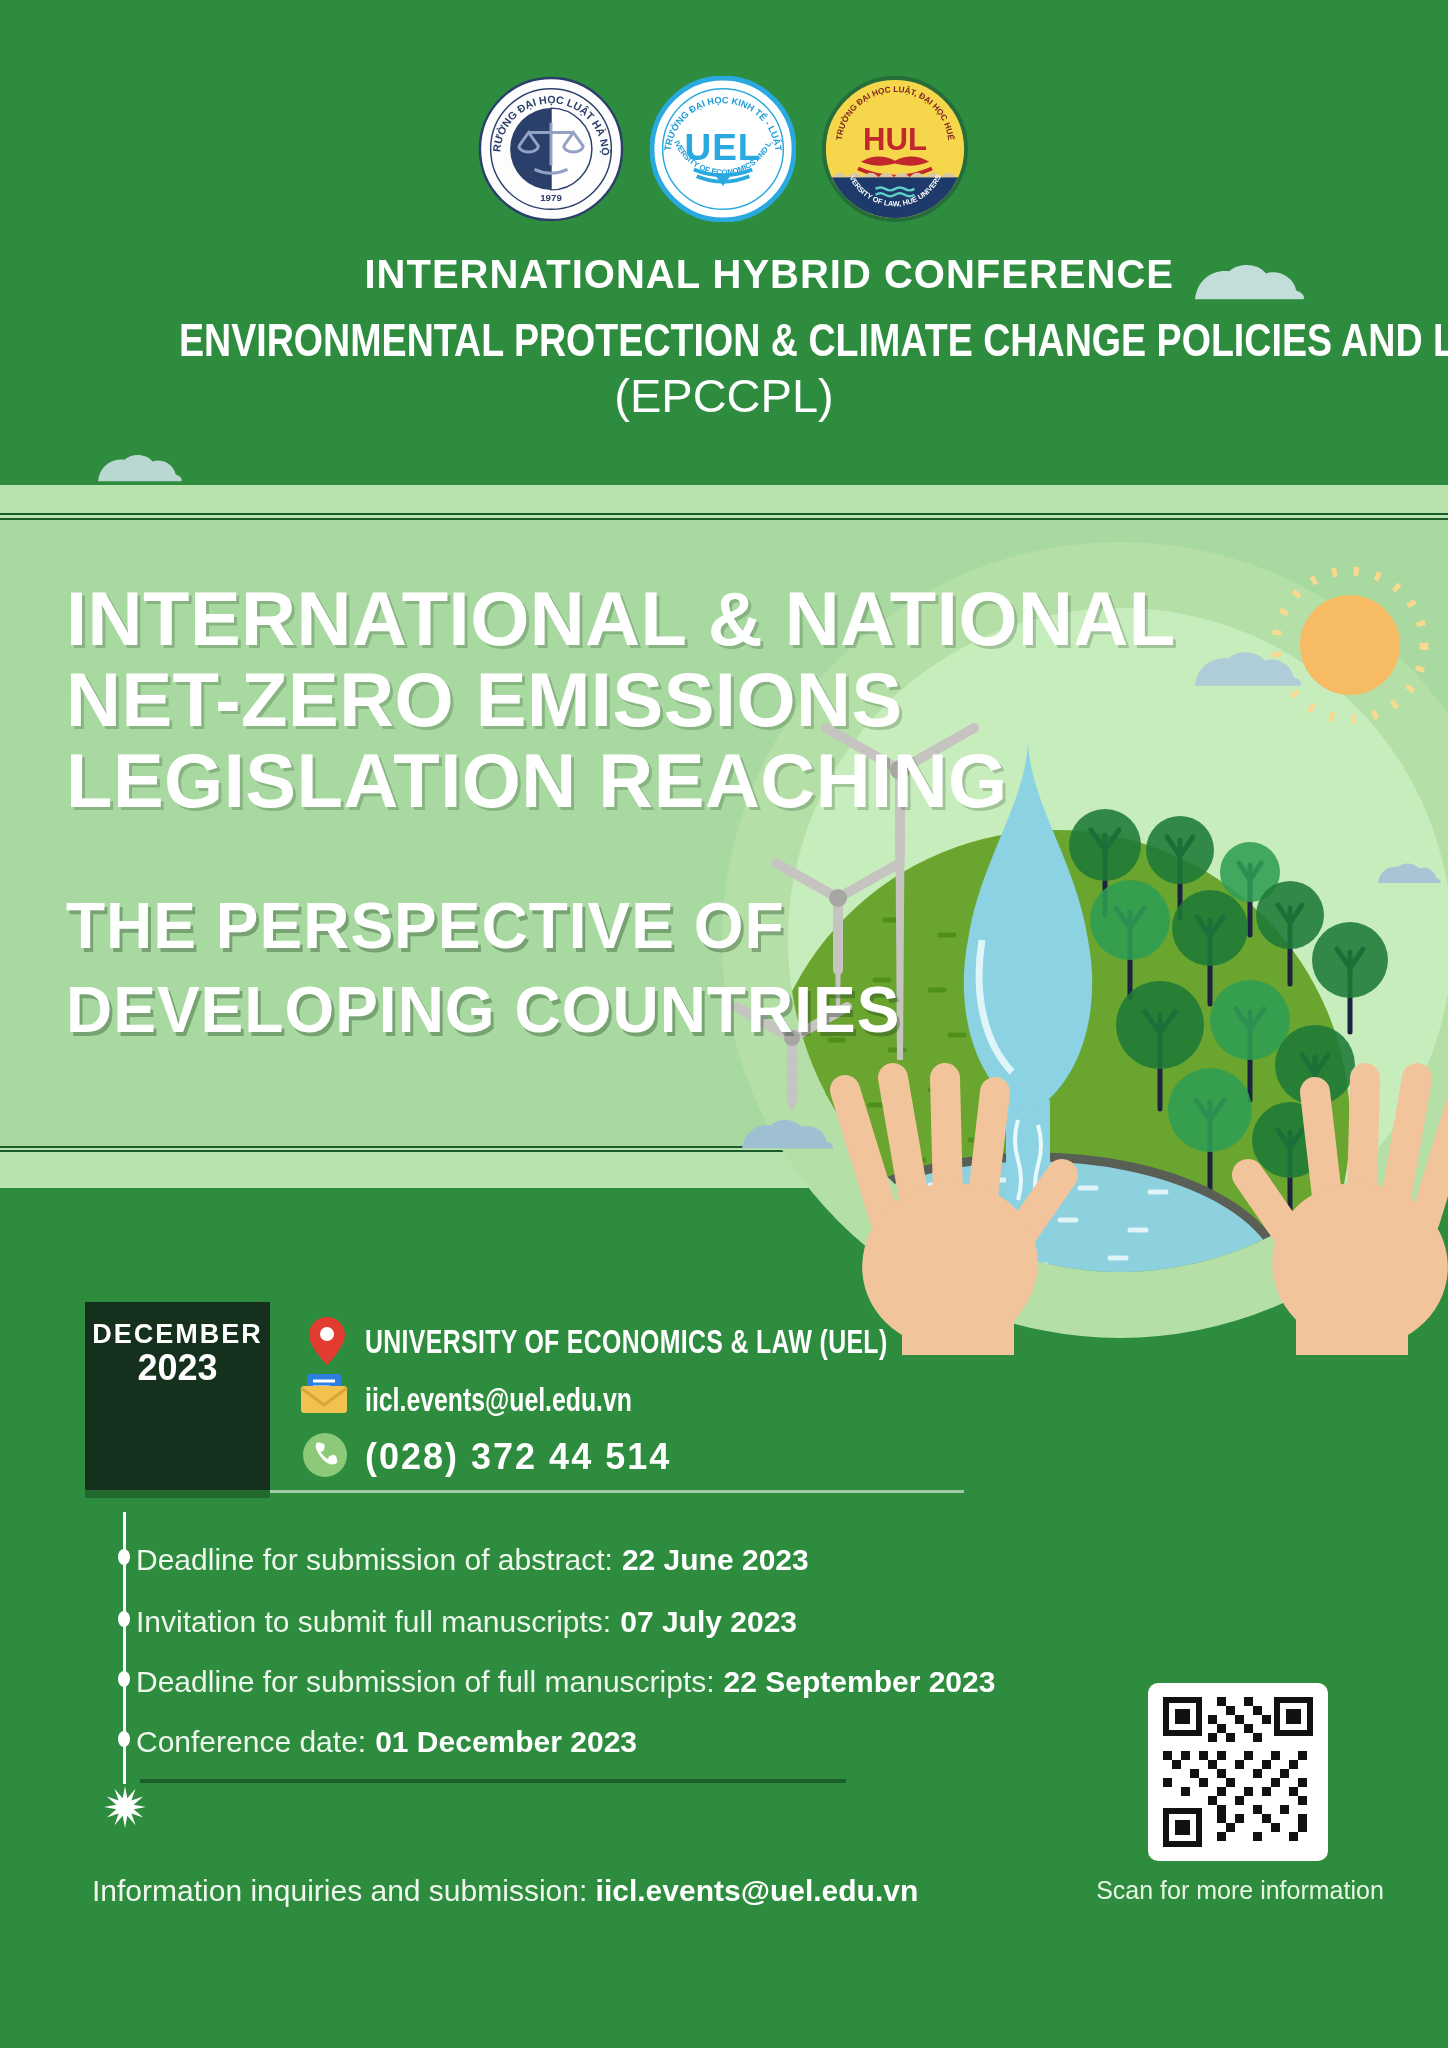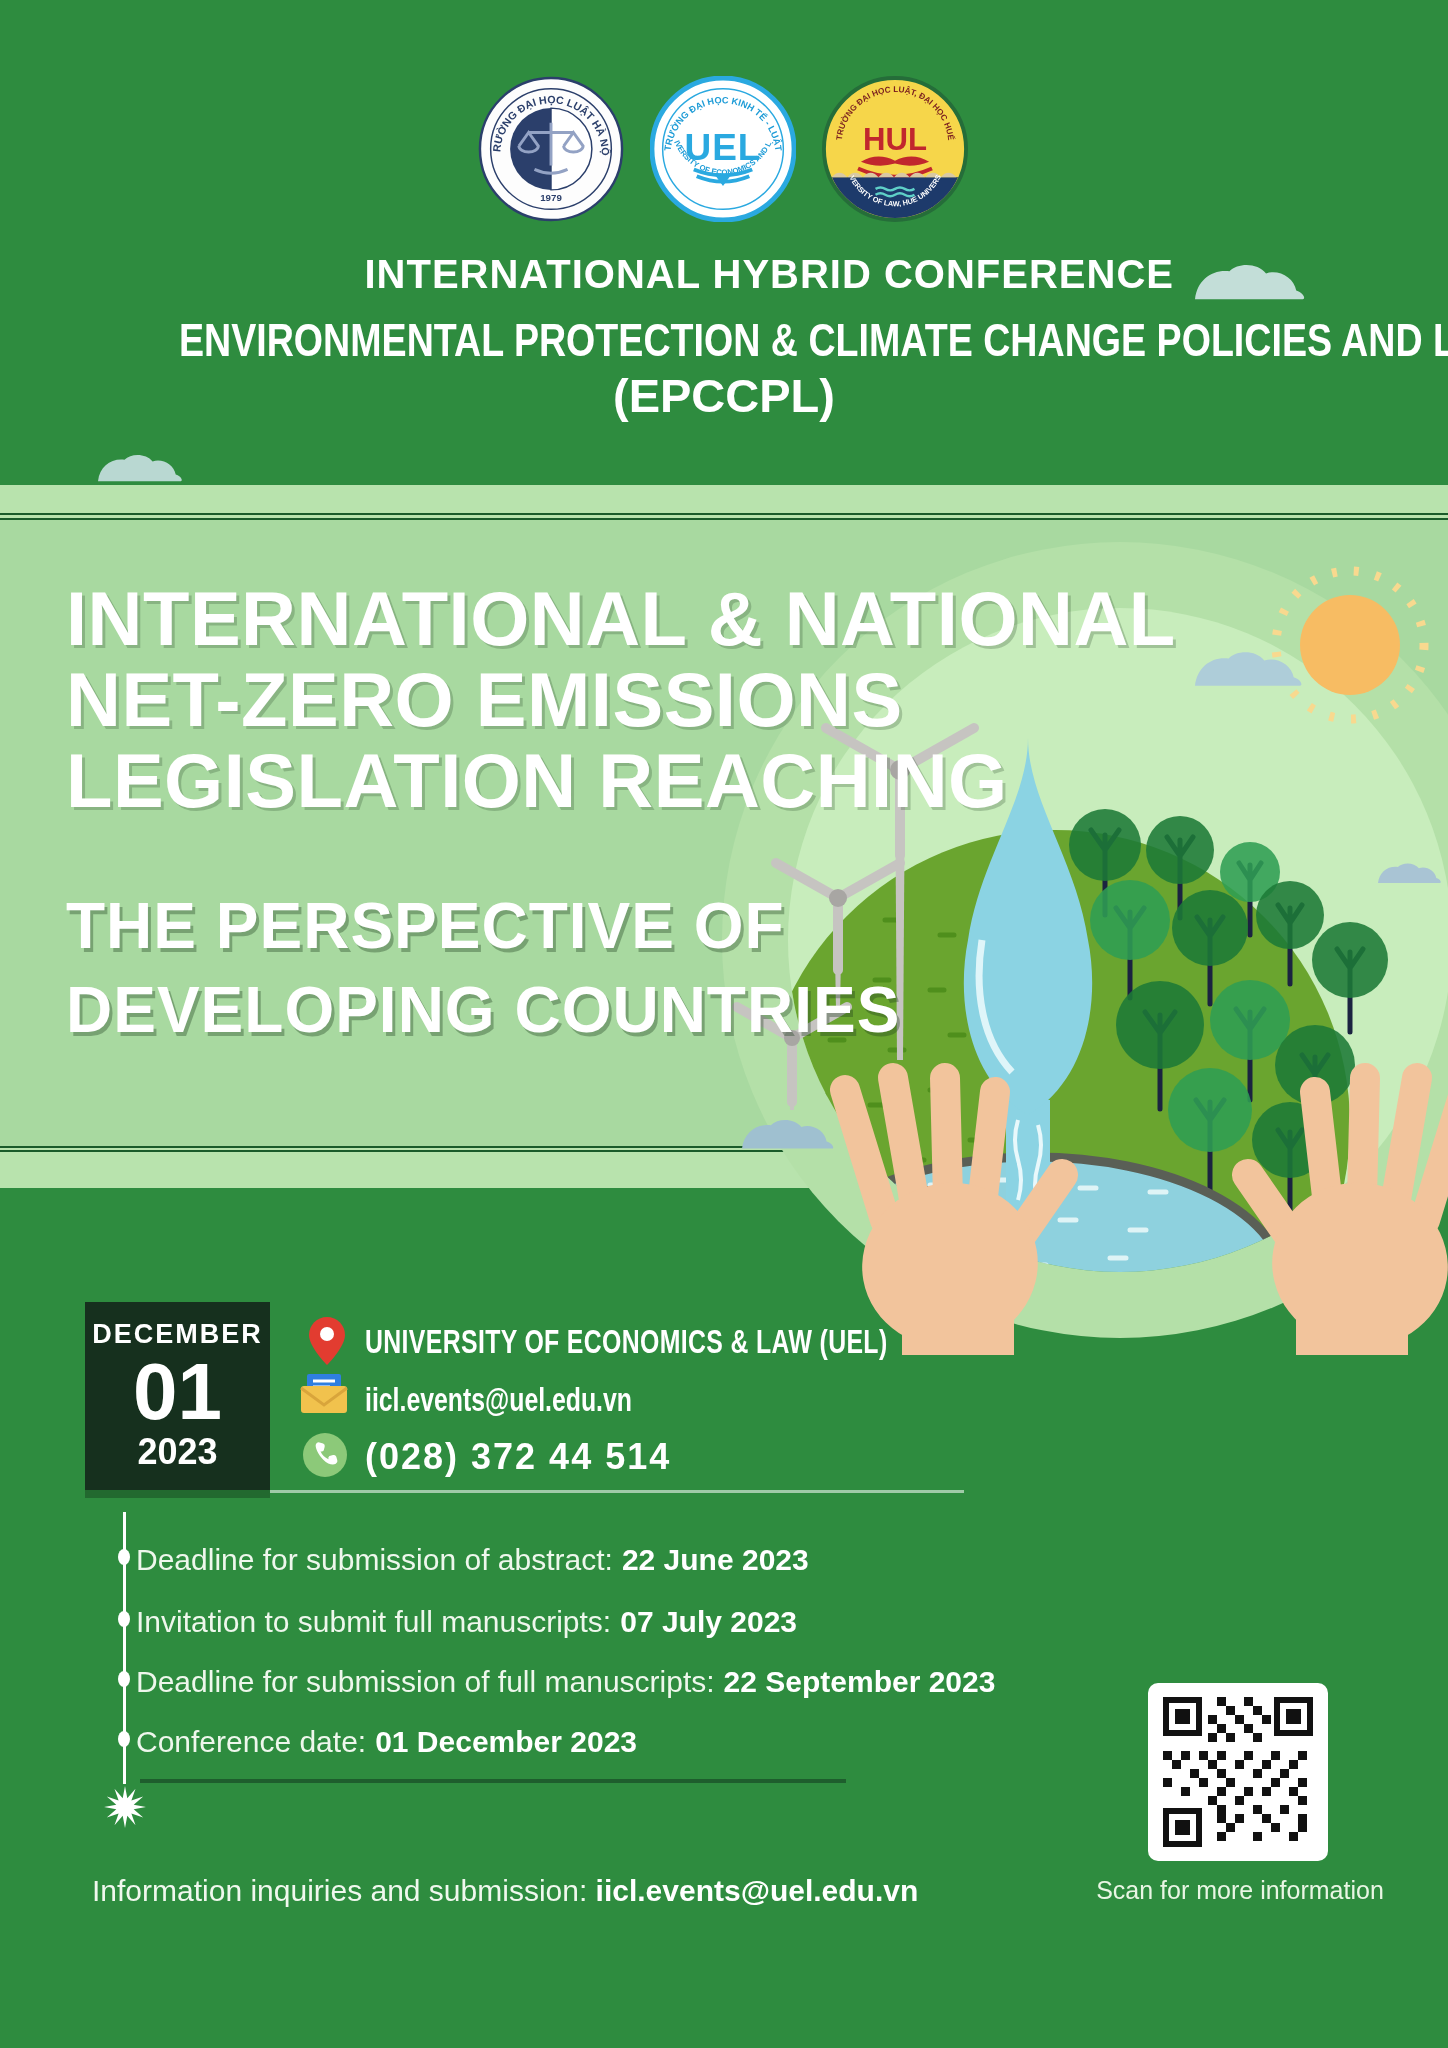--- a/index.html
+++ b/index.html
@@ -21,21 +21,21 @@
   .bg-footer{left:0;top:1188px;width:1448px;height:860px;background:#2e8c3f;}
   
   .logos{left:0;top:76px;width:1448px;height:150px;}
   .logo{position:absolute;top:0;width:146px;height:146px;}
   .h-line1{left:0;top:252px;width:1174px;text-align:right;color:#fff;
     font-size:40px;font-weight:bold;letter-spacing:1px;}
   .h-line2{left:0;top:312px;width:1448px;text-align:center;color:#fff;
     font-size:47px;font-weight:bold;white-space:nowrap;}
   .h-line2 span{display:inline-block;transform:scaleX(.8);transform-origin:center;}
   .h-line3{left:0;top:368px;width:1448px;text-align:center;color:#fff;
-    font-size:47px;font-weight:bold;}
+    font-size:47px;font-weight:normal;}
   
   .main-title{left:66px;top:578px;width:1160px;color:#ffffff;
     font-size:76px;line-height:81px;font-weight:bold;letter-spacing:.5px;
     text-shadow:3px 3px 0 rgba(40,70,40,.25);}
   .sub-title{left:66px;top:884px;width:900px;color:#ffffff;
     font-size:64px;line-height:84px;font-weight:bold;letter-spacing:1px;
     text-shadow:3px 4px 0 rgba(30,60,30,.35);}
   
   .date-box{left:85px;top:1302px;width:185px;height:188px;background:#16301e;
     color:#fff;text-align:center;box-shadow:0 8px 0 rgba(0,0,0,.25);}
@@ -287,21 +287,20 @@
     <div>NET-ZERO EMISSIONS</div>
     <div>LEGISLATION REACHING</div>
   </div>
   <div class="abs sub-title">
     <div>THE PERSPECTIVE OF</div>
     <div>DEVELOPING COUNTRIES</div>
   </div>
 
   <div class="abs date-box">
     <div class="date-month">DECEMBER</div>
-    <div class="date-day">01</div>
     <div class="date-year">2023</div>
   </div>
 
   <svg class="abs" style="left:308px;top:1316px" width="38" height="50" viewBox="0 0 38 50">
     <path d="M19,1 C9,1 1,9 1,19 C1,31 19,49 19,49 C19,49 37,31 37,19 C37,9 29,1 19,1 Z" fill="#e23c30"></path>
     <circle cx="19" cy="18" r="7" fill="#fff"></circle>
   </svg>
   <svg class="abs" style="left:300px;top:1374px" width="48" height="40" viewBox="0 0 48 40">
     <rect x="7" y="0" width="34" height="22" rx="2" fill="#2f7fe0"></rect>
     <line x1="13" y1="7" x2="35" y2="7" stroke="#fff" stroke-width="3"></line>

